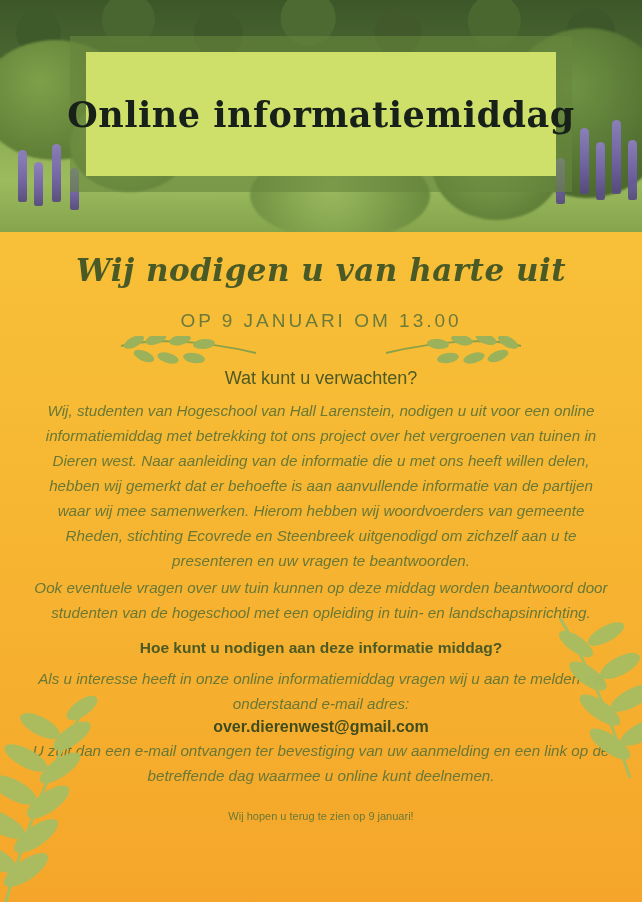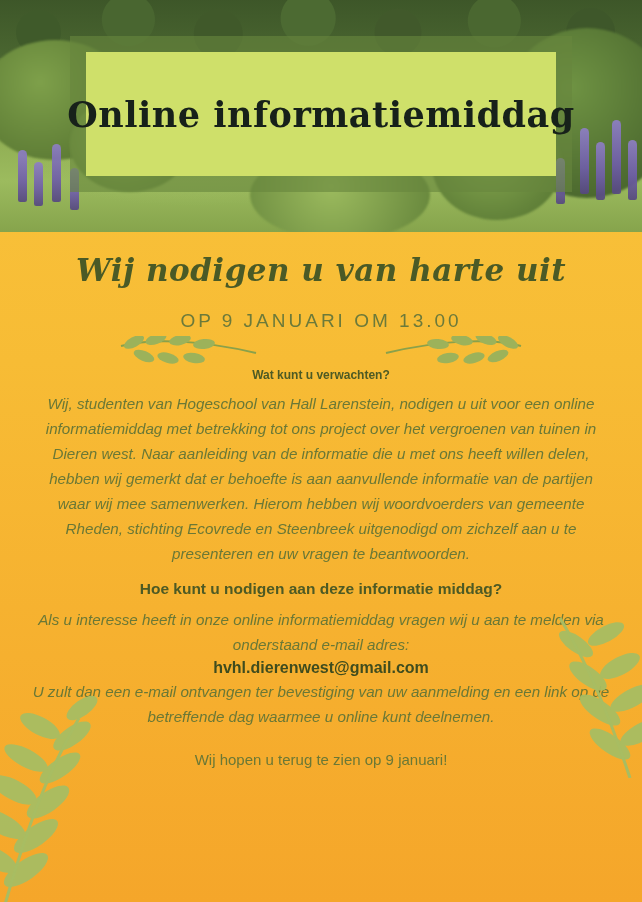--- a/index.html
+++ b/index.html
@@ -126,22 +126,22 @@
   }
 
   .divider {
     position: relative;
     height: 36px;
     margin-top: 4px;
   }
   .divider svg { display: block; margin: 0 auto; }
 
   .sub-head {
-    font-size: 12px;
-    font-weight: 700;
+    font-size: 18px;
+    font-weight: 400;
     color: #4d5a24;
     margin-top: -4px;
   }
   .sub-head-2 {
     font-size: 15.5px;
     font-weight: 700;
     color: #4d5a24;
     margin-top: 14px;
   }
   .para {
@@ -154,21 +154,21 @@
   }
   .para.tight { margin-top: 2px; }
   .email {
     font-size: 16px;
     font-weight: 700;
     color: #3f4c1e;
     margin-top: 2px;
   }
   .closing {
     margin-top: 22px;
-    font-size: 15px;
+    font-size: 11px;
     color: #6a7836;
   }
 
   
   .leaf-deco {
     position: absolute;
     pointer-events: none;
   }
   .leaf-left  { left: -26px; bottom: -10px; }
   .leaf-right { right: -18px; bottom: 120px; }
@@ -226,24 +226,25 @@
           <ellipse cx="332" cy="8" rx="11" ry="5" transform="rotate(6 332 8)"></ellipse>
           <ellipse cx="392" cy="20" rx="11" ry="5" transform="rotate(-22 392 20)"></ellipse>
           <ellipse cx="368" cy="22" rx="11" ry="5" transform="rotate(-16 368 22)"></ellipse>
           <ellipse cx="342" cy="22" rx="11" ry="5" transform="rotate(-10 342 22)"></ellipse>
         </g>
       </svg>
     </div>
 
     <div class="sub-head">Wat kunt u verwachten?</div>
     <div class="para">Wij, studenten van Hogeschool van Hall Larenstein, nodigen u uit voor een online informatiemiddag met betrekking tot ons project over het vergroenen van tuinen in Dieren west. Naar aanleiding van de informatie die u met ons heeft willen delen, hebben wij gemerkt dat er behoefte is aan aanvullende informatie van de partijen waar wij mee samenwerken. Hierom hebben wij woordvoerders van gemeente Rheden, stichting Ecovrede en Steenbreek uitgenodigd om zichzelf aan u te presenteren en uw vragen te beantwoorden.</div>
+    <div class="para tight">Ook eventuele vragen over uw tuin kunnen op deze middag worden beantwoord door studenten van de hogeschool met een opleiding in tuin- en landschapsinrichting.</div>
 
     <div class="sub-head-2">Hoe kunt u nodigen aan deze informatie middag?</div>
     <div class="para">Als u interesse heeft in onze online informatiemiddag vragen wij u aan te melden via onderstaand e-mail adres:</div>
-    <div class="email">hvhl.dierenwest@gmail.com</div>
+    <div class="email">over.dierenwest@gmail.com</div>
     <div class="para tight">U zult dan een e-mail ontvangen ter bevestiging van uw aanmelding en een link op de betreffende dag waarmee u online kunt deelnemen.</div>
 
     <div class="closing">Wij hopen u terug te zien op 9 januari!</div>
   </div>
 
   <div class="leaf-deco leaf-left">
     <svg width="180" height="300" viewBox="0 0 180 300" fill="none">
       <path d="M30 300 C50 230, 70 170, 105 110" stroke="#a8bd62" stroke-width="3" fill="none"></path>
       <g fill="#a8bd62" opacity="0.95">
         <ellipse cx="52" cy="262" rx="26" ry="10" transform="rotate(-35 52 262)"></ellipse>

